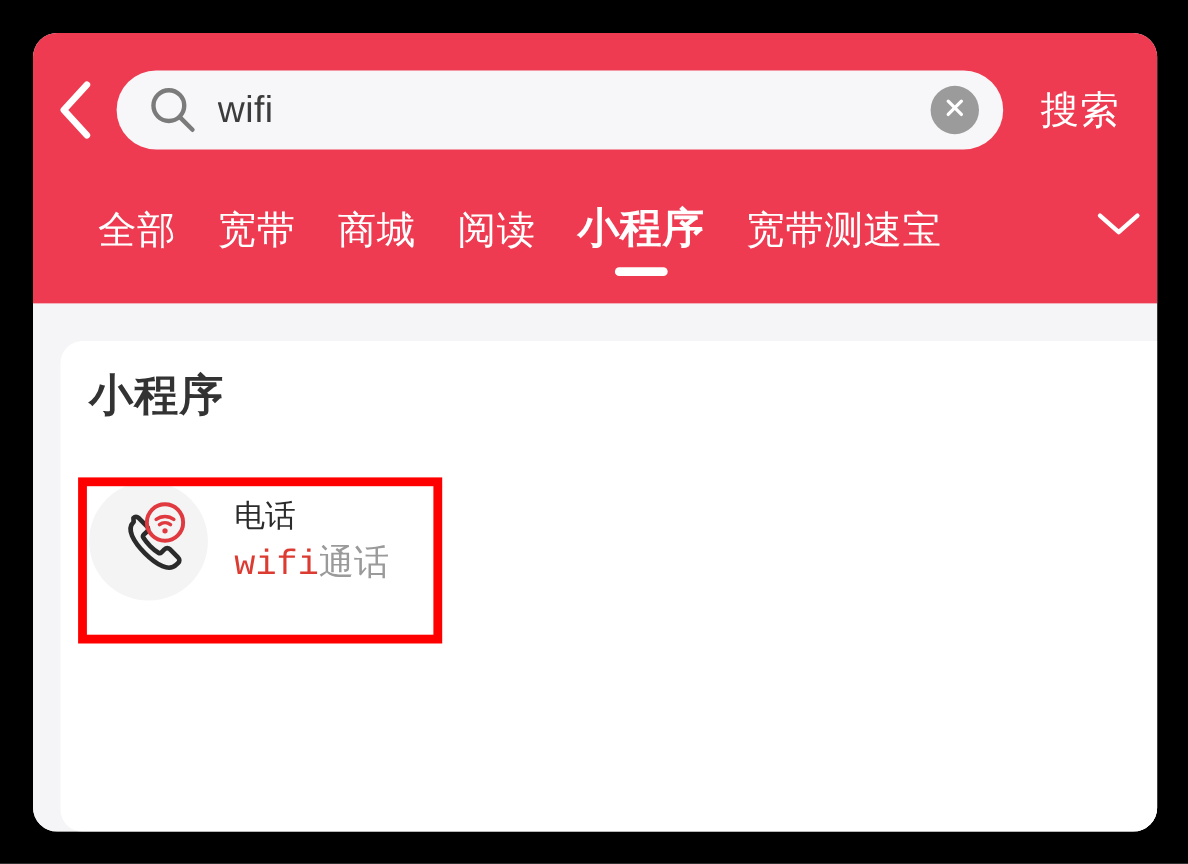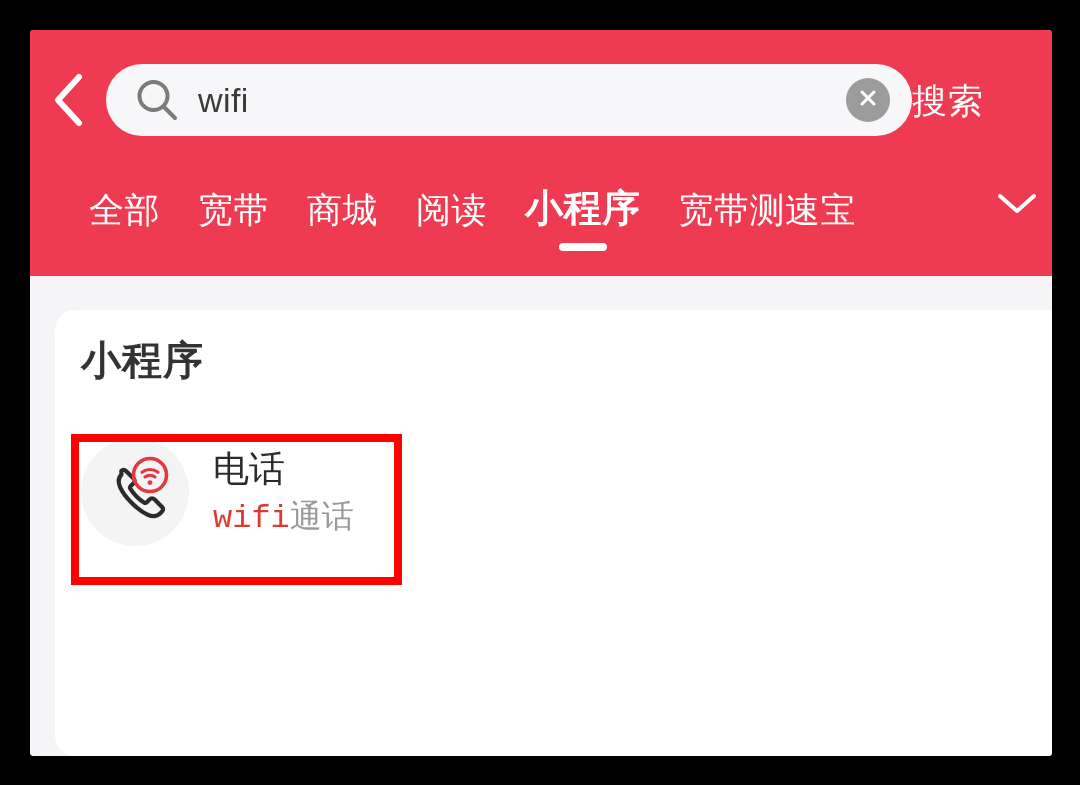--- a/index.html
+++ b/index.html
@@ -19,21 +19,21 @@
     background: #000000;
   }
 
   
   .phone-panel {
     position: absolute;
     left: 30px;
     top: 30px;
     width: 1022px;
     height: 726px;
-    border-radius: 4px;
+    border-radius: 22px;
     overflow: hidden;
     background: #f5f5f7;
   }
 
   
   .header {
     position: absolute;
     left: 0;
     top: 0;
     width: 100%;
@@ -96,21 +96,21 @@
     display: flex;
     align-items: center;
     justify-content: center;
     cursor: pointer;
     margin-right: 4px;
   }
 
   .search-action {
     flex: 0 0 auto;
     width: 140px;
-    text-align: left;
+    text-align: center;
     color: #ffffff;
     font-size: 35px;
     letter-spacing: 1px;
     cursor: pointer;
     line-height: 1;
   }
 
   
   .tabs {
     position: absolute;
@@ -221,21 +221,21 @@
     justify-content: center;
   }
 
   .item-text {
     flex: 1 1 auto;
     margin-left: 24px;
     min-width: 0;
   }
 
   .item-title {
-    font-size: 36px;
+    font-size: 28px;
     color: #2b2b2b;
     line-height: 1.25;
     white-space: nowrap;
   }
 
   .item-sub {
     margin-top: 9px;
     font-size: 32px;
     color: #9a9a9a;
     line-height: 1.2;

